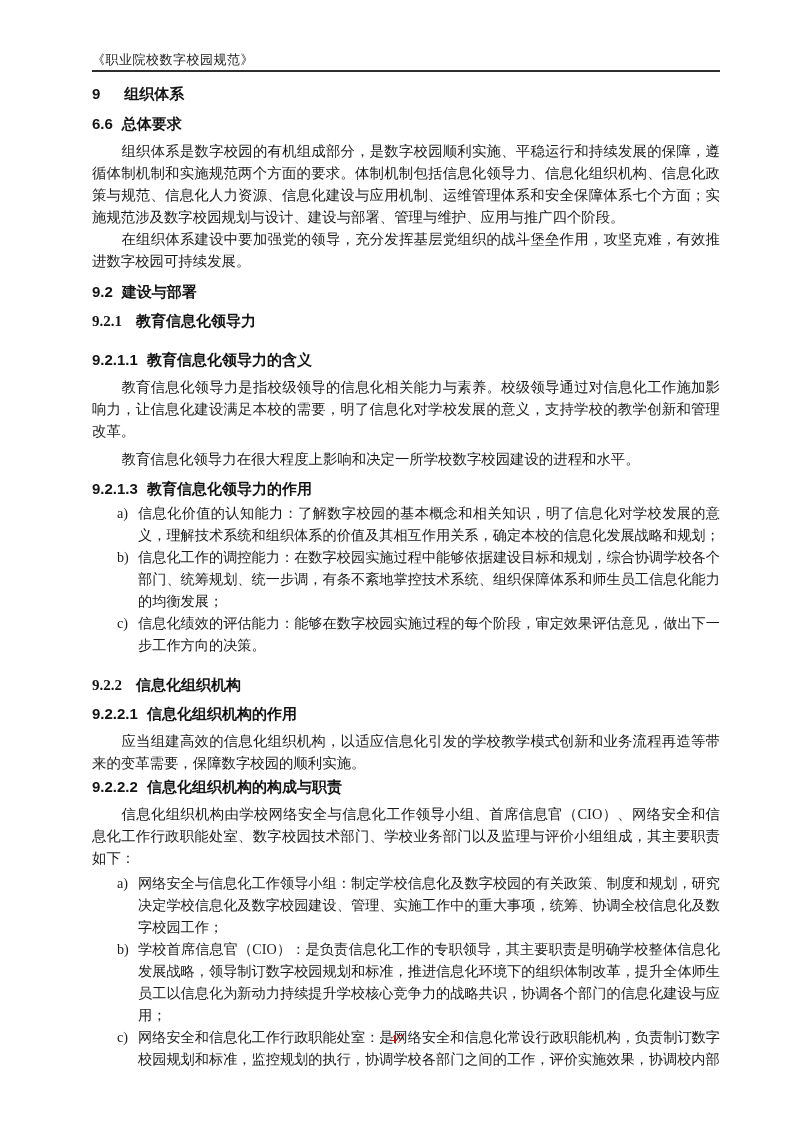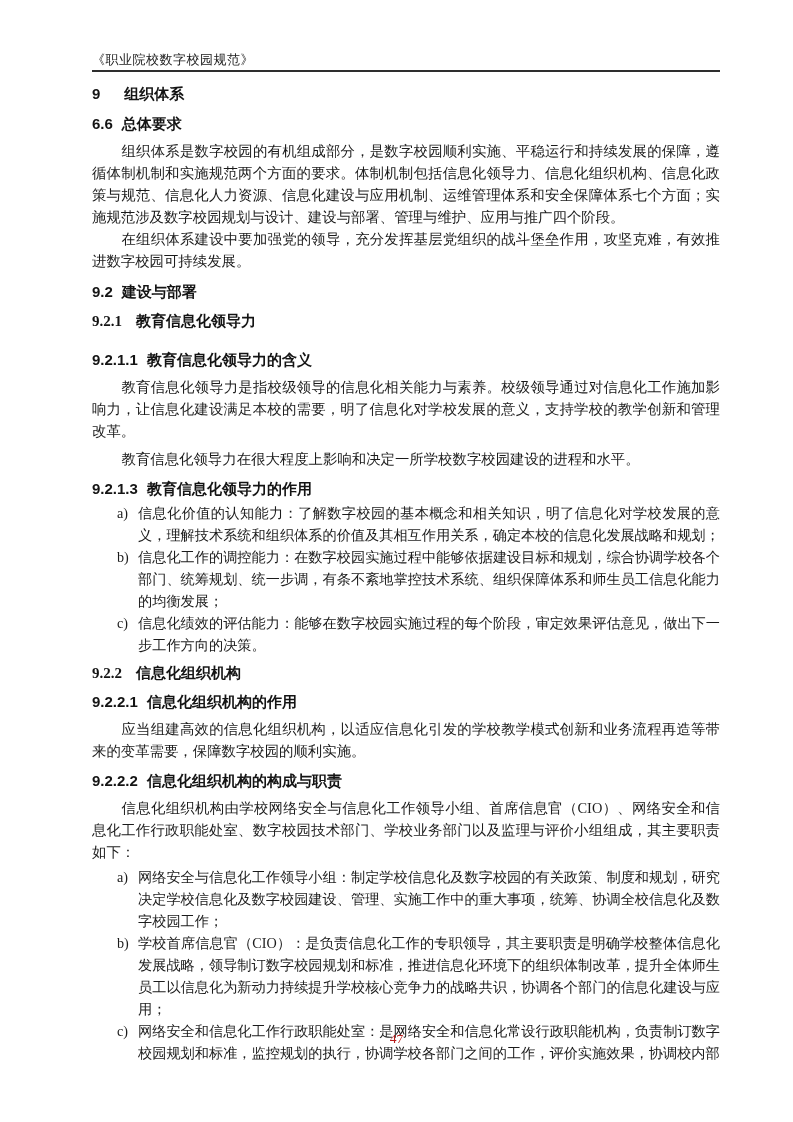--- a/index.html
+++ b/index.html
@@ -39,23 +39,23 @@
   .g1   { margin-right:24px; }  
   .g2   { margin-right:9px;  }  
   .g3   { margin-right:14px;font-family:Liberation Serif, serif; }  
   .mt-h9     { margin-top:12px; }
   .mt-h91    { margin-top:10px; }
   .mt-h92    { margin-top:10px; }
   .mt-h921   { margin-top:9px; }
   .mt-h9211  { margin-top:19px; }
   .mt-h9212  { margin-top:9px; }
   .mt-h9213  { margin-top:9px; }
-  .mt-h922   { margin-top:7px; }
+  .mt-h922   { margin-top:19px; }
   .mt-h9221  { margin-top:9px; }
-  .mt-h9222  { margin-top:9px; }
+  .mt-h9222  { margin-top:3px; }
   .para {
     font-size:14.4px;
     line-height:22px;
     text-align:justify;
     text-indent:2.05em;
     margin-top:5px;
   }
   .para.first { margin-top:6px; }
   .para.cont  { margin-top:0; }
   .list { margin-top:3px; }

